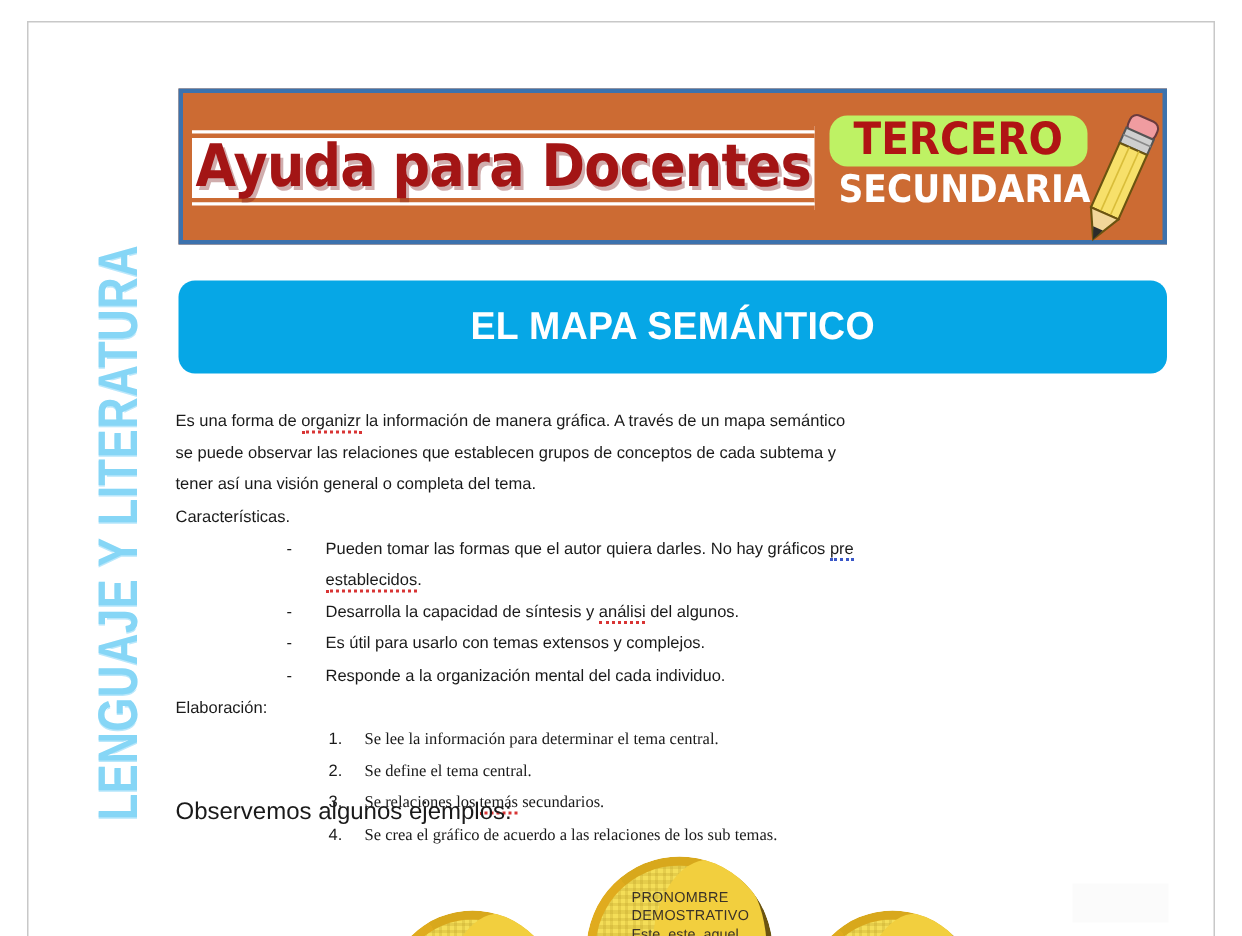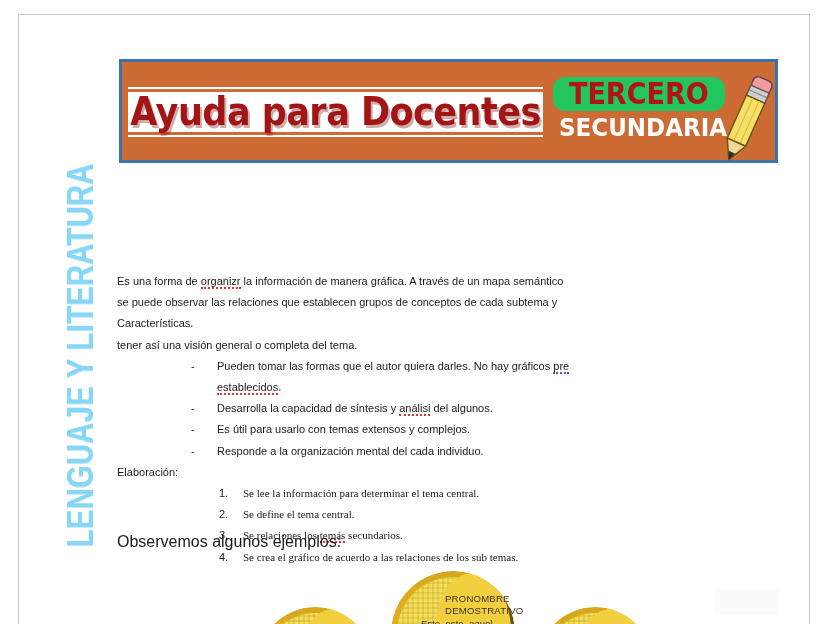--- a/index.html
+++ b/index.html
@@ -111,21 +111,21 @@
   #banner-right {
     position: relative;
     flex: 1 1 auto;
     display: flex;
     flex-direction: column;
     align-items: flex-start;
     justify-content: center;
     padding-left: 4px;
   }
   #grade-pill {
-    background: #22c55e;
+    background: #bef264;
     border-radius: 12px;
     padding: 1px 16px 2px 16px;
     margin-bottom: 3px;
   }
   #grade-pill-text {
     font-family: "DejaVu Sans", sans-serif;
     font-weight: bold;
     font-size: 27px;
     color: #b01414;
     letter-spacing: 0px;
@@ -263,21 +263,21 @@
     background: #f2cf3e;
   }
   .node-label {
     position: absolute;
     font-family: "Liberation Sans", sans-serif;
     font-size: 9.6px;
     line-height: 12.4px;
     color: #3a3228;
     white-space: nowrap;
   }
-  .node-label .cap { letter-spacing: .2px; margin-left: 24px; }
+  .node-label .cap { letter-spacing: .2px; }
 
   #node-center { left: 272px; top: 8px; width: 124px; height: 124px; }
   #node-center .ring {
     background: conic-gradient(from 200deg, #6b5410 0deg 38deg, #e0ab1e 38deg 120deg,
                 #d8a81c 120deg 200deg, #6b5410 200deg 250deg, #e2b324 250deg 360deg);
   }
   #node-center .fill { inset: 6px; }
   #node-center .wedge { left: 44px; top: 2px; width: 76px; height: 118px; }
   #node-center-label { left: 302px; top: 30px; }
 
@@ -354,30 +354,33 @@
           <line x1="36" y1="24" x2="36" y2="71" stroke="#d9bd3a" stroke-width="1.1"></line>
 
           <polygon points="22,71 42,71 32,90" fill="#f2d79a" stroke="#6b5410" stroke-width="1.4"></polygon>
 
           <polygon points="28.5,82 35.5,82 32,90" fill="#2b2b2b"></polygon>
         </g>
       </svg>
     </div>
   </div>
 
+  <div id="title-bar">
+    <span id="lesson-title">EL MAPA SEMÁNTICO</span>
+  </div>
 
   <div id="body-copy">
 
     <p class="para"><span>Es una forma de </span><span class="spell-red">organizr</span><span> la información de manera gráfica. A través de un mapa semántico</span></p>
 
     <p class="para">se puede observar las relaciones que establecen grupos de conceptos de cada subtema y</p>
 
+    <p class="para">tener así una visión general o completa del tema.</p>
+
     <p class="para">Características.</p>
-
-    <p class="para">tener así una visión general o completa del tema.</p>
 
     <ul class="ulist">
       <li>
         <span class="dash">-</span>
         <span class="txt"><span>Pueden tomar las formas que el autor quiera darles. No hay gráficos </span><span class="spell-blue">pre</span><br><span class="spell-red">establecidos</span><span>.</span></span>
       </li>
       <li>
         <span class="dash">-</span>
         <span class="txt"><span>Desarrolla la capacidad de síntesis y </span><span class="spell-red">análisi</span><span> del algunos.</span></span>
       </li>

